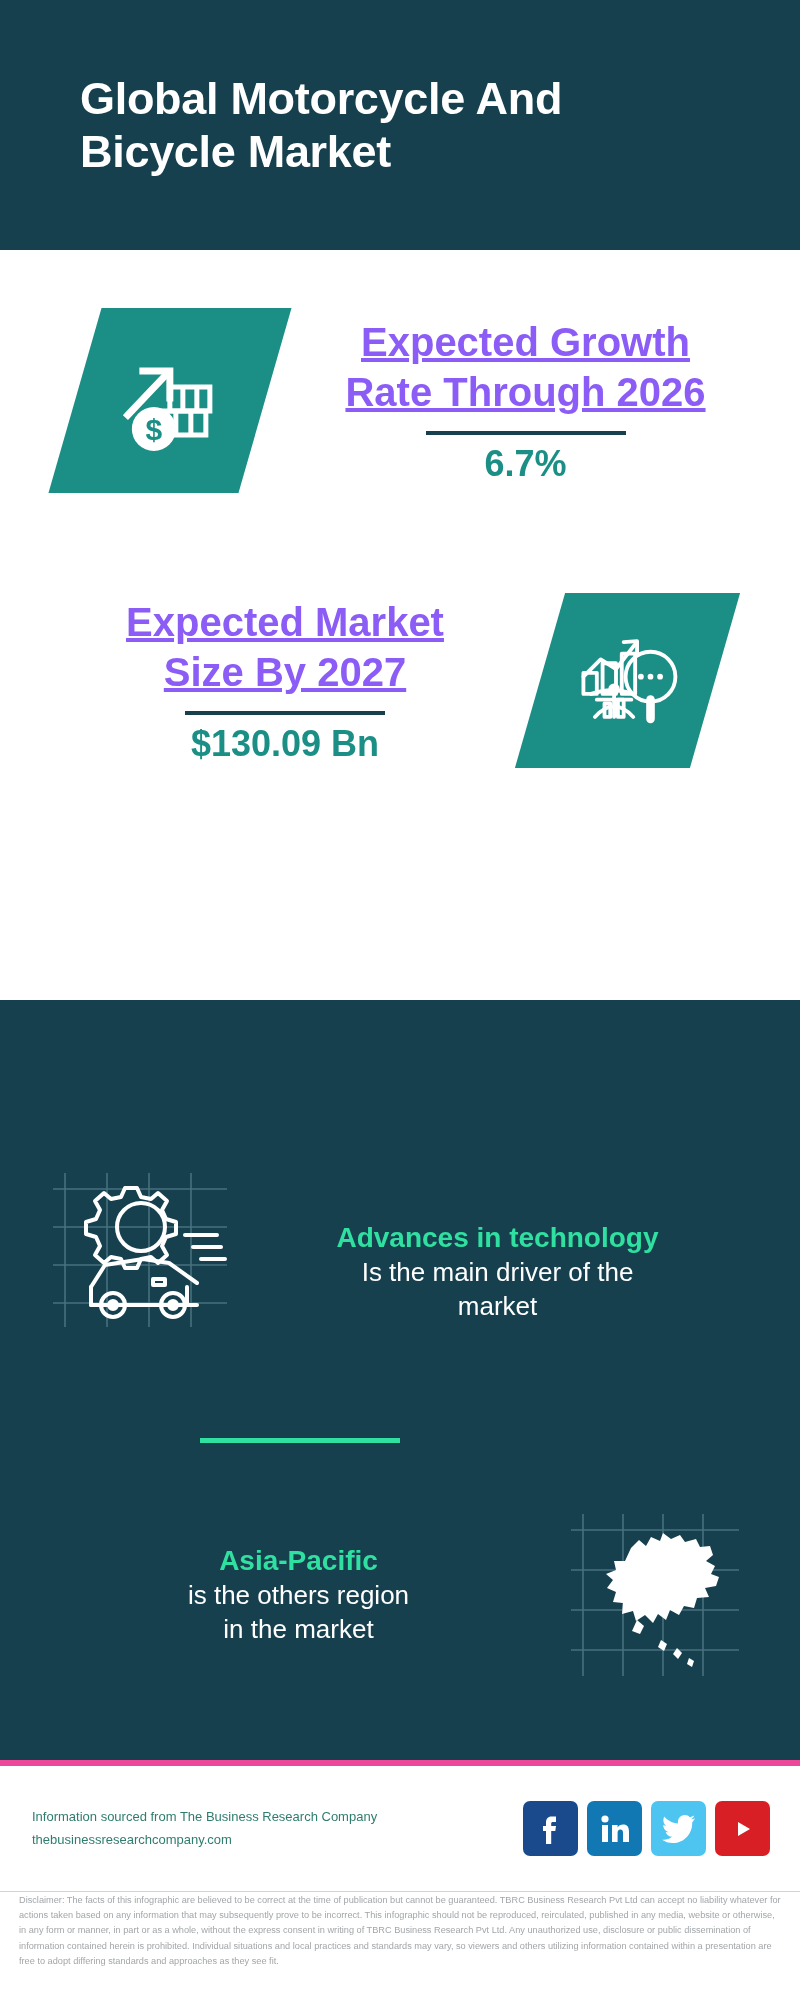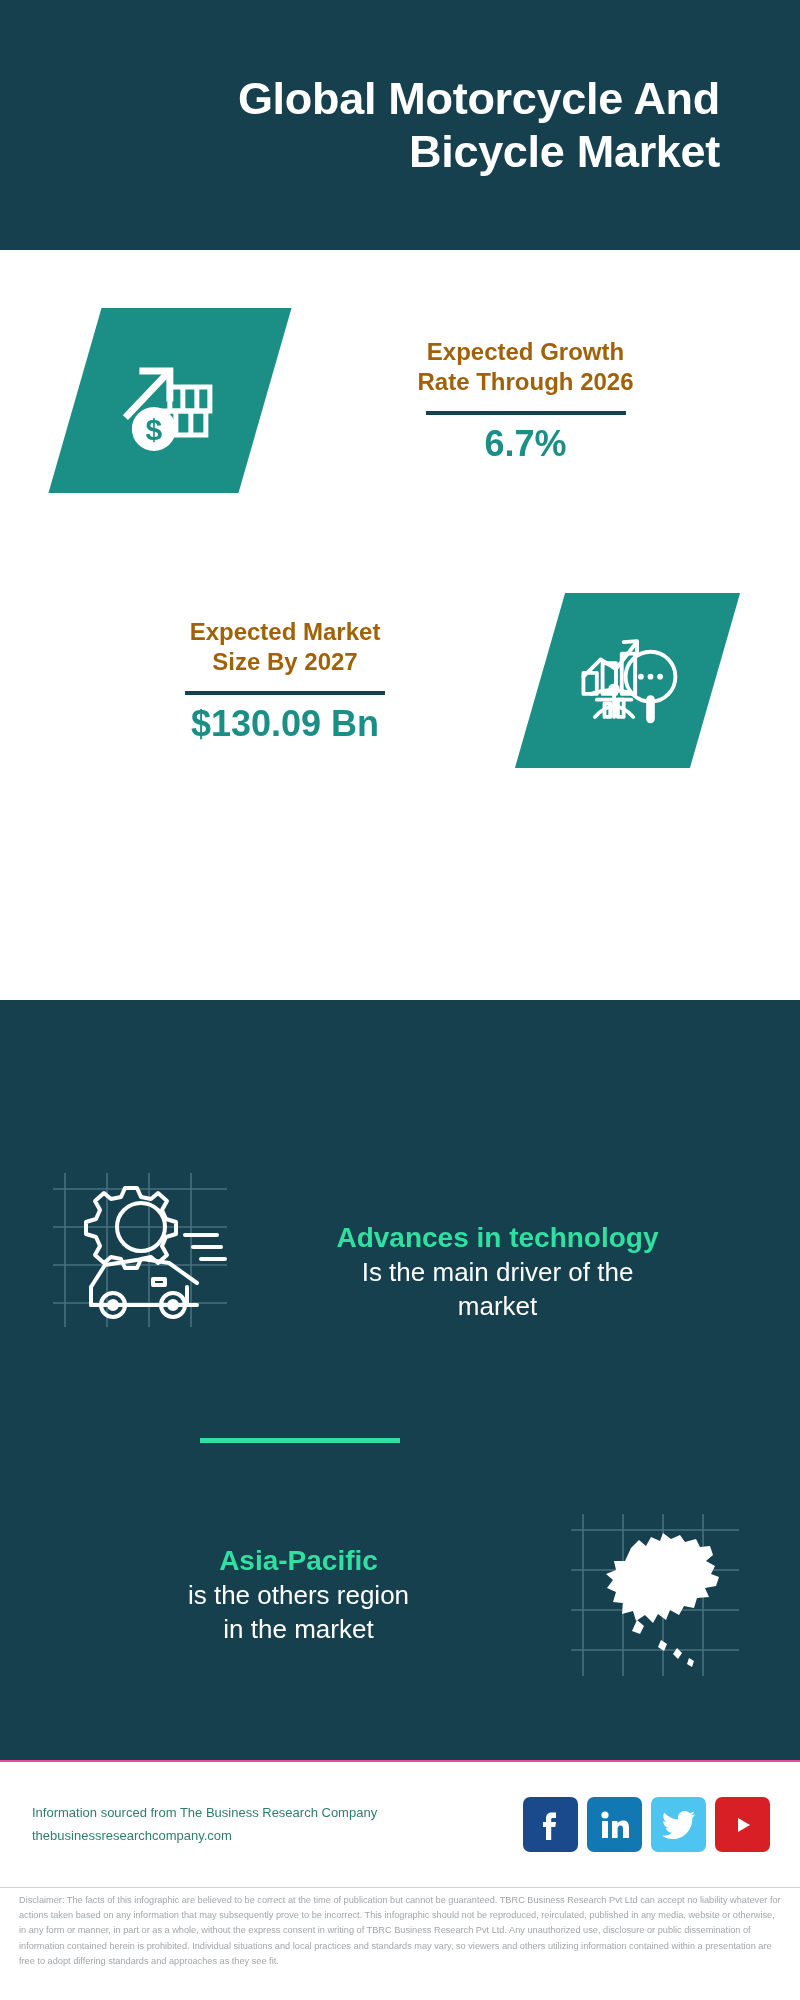--- a/index.html
+++ b/index.html
@@ -31,21 +31,21 @@
     background: #17404f;
     display: flex;
     align-items: center;
     justify-content: center;
   }
   .header-title {
     color: #ffffff;
     font-size: 45px;
     line-height: 1.18;
     font-weight: bold;
-    text-align: right;
+    text-align: left;
     letter-spacing: -0.3px;
     width: 640px;
     font-stretch: condensed;
   }
 
   
   .stat1 {
     position: absolute;
     top: 250px; left: 0;
     width: 800px;
@@ -65,25 +65,26 @@
     flex: none;
   }
   .para-inner { transform: skewX(16deg); display:flex; align-items:center; justify-content:center; }
   .stat1-text {
     flex: 1;
     text-align: center;
     margin-left: 6px;
     padding-right: 20px;
   }
   .stat-label {
-    color: #a16207;
-    font-size: 24px;
+    color: #8b5cf6;
+    font-size: 40px;
     font-weight: bold;
     line-height: 1.25;
     font-stretch: condensed;
+    text-decoration: underline;
   }
   .rule-dark {
     width: 200px;
     height: 4px;
     background: #17404f;
     margin: 14px auto 10px auto;
   }
   .stat-value {
     color: #1b8f86;
     font-size: 36px;
@@ -199,21 +200,21 @@
     margin-right: 55px;
   }
 
   
   .footer {
     position: absolute;
     top: 1760px; left: 0;
     width: 800px;
     height: 125px;
     background: #ffffff;
-    border-top: 2px solid #ec4899;
+    border-top: 6px solid #ec4899;
     border-bottom: 1px solid #c9d6db;
     display: flex;
     align-items: center;
   }
   .footer-text {
     margin-left: 32px;
     color: #2f7d6e;
     font-size: 13px;
     line-height: 1.7;
     flex: 1;

